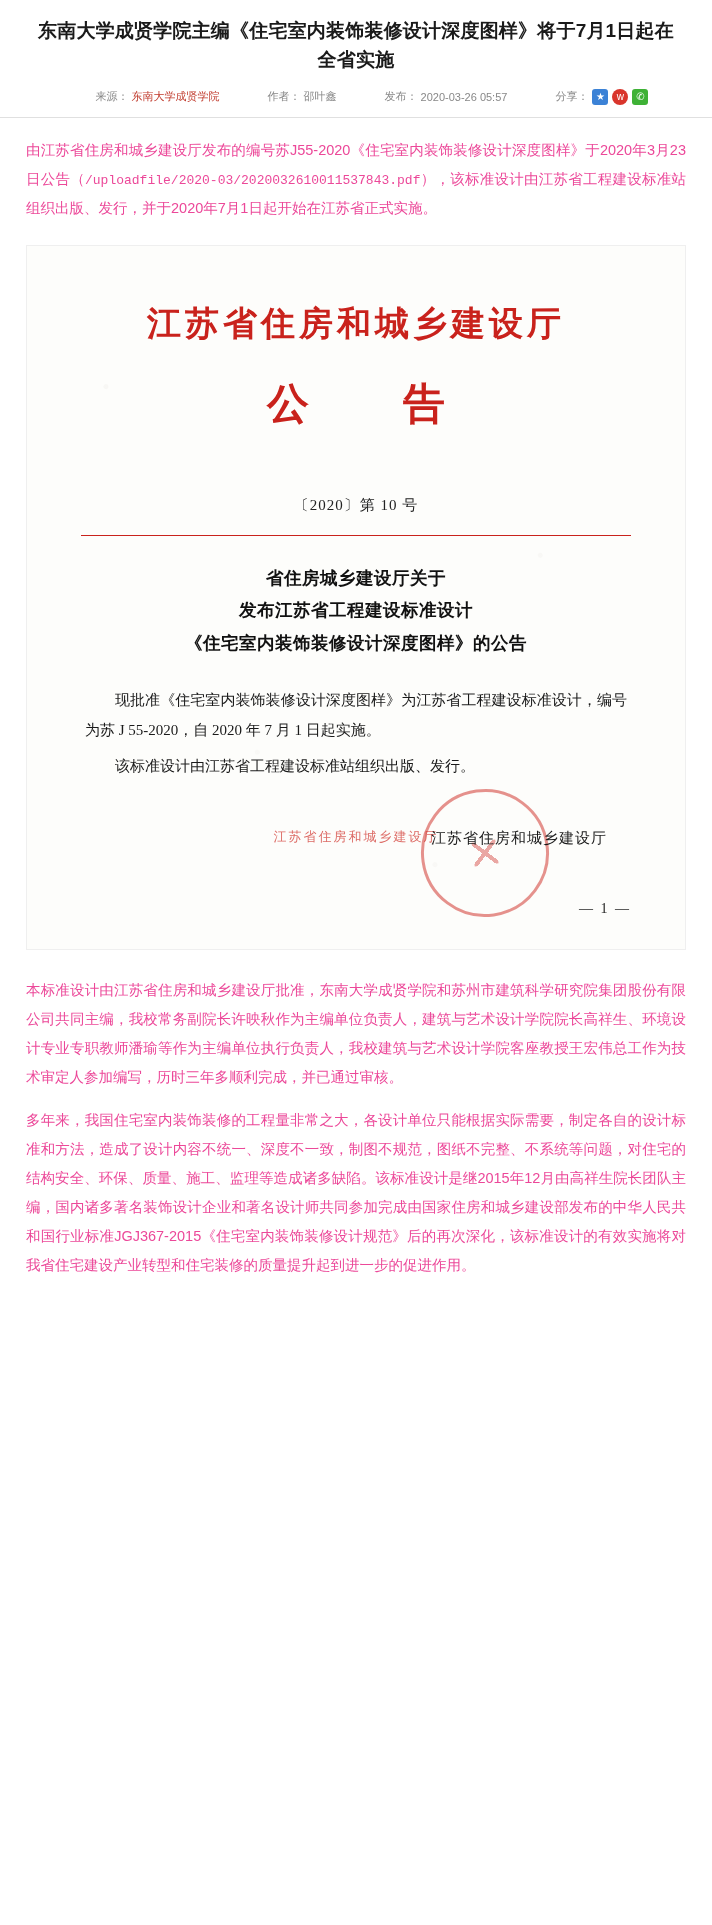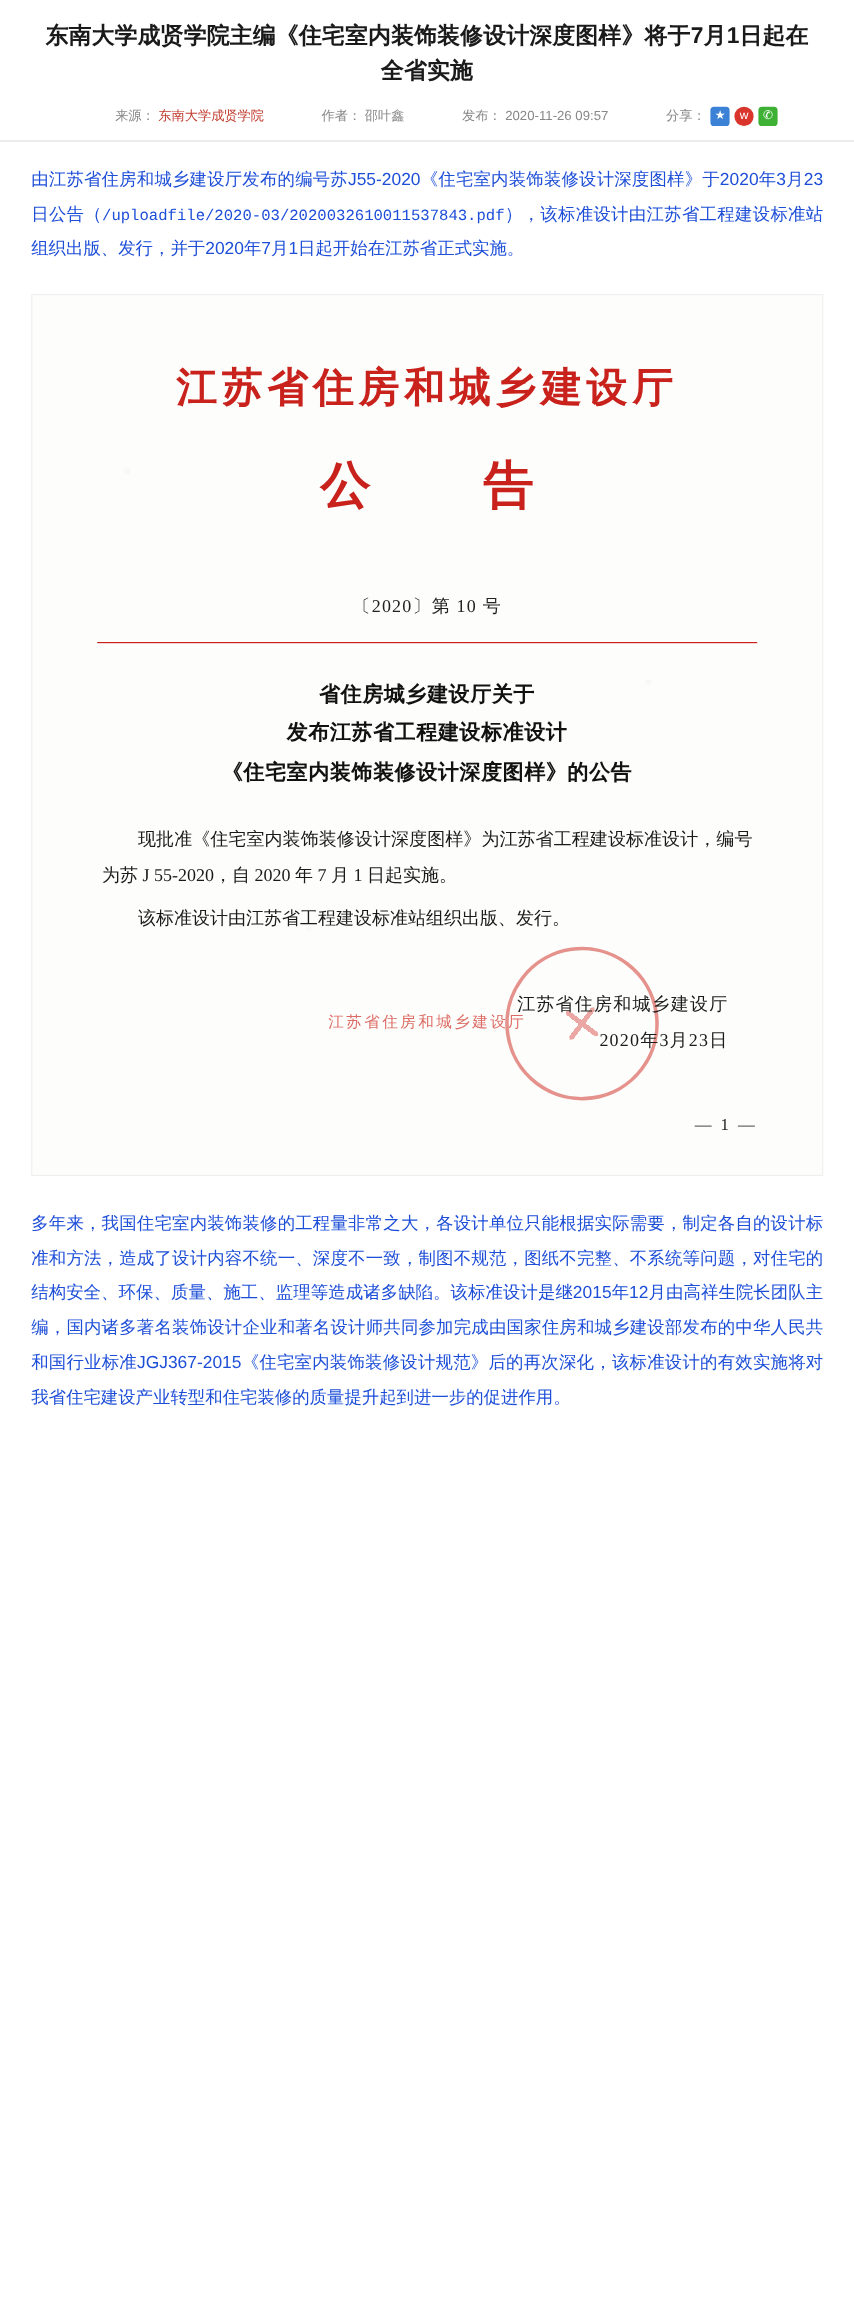--- a/index.html
+++ b/index.html
@@ -79,21 +79,21 @@
     margin: 0 0 0 0;
   }
 
   
   .content {
     padding: 18px 26px 30px 26px;
   }
   .para {
     font-size: 14.5px;
     line-height: 2.0;
-    color: #1d4ed8;
+    color: #ec4899;
     margin: 0 0 14px 0;
     text-align: justify;
     text-indent: 0;
   }
   .para .mono {
     font-family: "Liberation Mono", "DejaVu Sans Mono", monospace;
     font-size: 13px;
   }
 
   
@@ -238,21 +238,21 @@
       <span class="meta-item">
         <span>来源：</span>
         <a class="meta-source-link" href="#">东南大学成贤学院</a>
       </span>
       <span class="meta-item">
         <span>作者：</span>
         <span>邵叶鑫</span>
       </span>
       <span class="meta-item">
         <span>发布：</span>
-        <span>2020-11-26 09:57</span>
+        <span>2020-03-26 05:57</span>
       </span>
       <span class="meta-item share-group">
         <span class="share-label">分享：</span>
         <span class="share-icon share-fav">★</span>
         <span class="share-icon share-weibo">w</span>
         <span class="share-icon share-wechat">✆</span>
       </span>
     </div>
   </div>
   <hr class="header-rule">
@@ -275,22 +275,22 @@
         <div>《住宅室内装饰装修设计深度图样》的公告</div>
       </div>
 
       <p class="doc-body-p">现批准《住宅室内装饰装修设计深度图样》为江苏省工程建设标准设计，编号为苏 J 55-2020，自 2020 年 7 月 1 日起实施。</p>
       <p class="doc-body-p">该标准设计由江苏省工程建设标准站组织出版、发行。</p>
 
       <div class="doc-sign-wrap">
         <div class="doc-seal"></div>
         <div class="doc-seal-text">江苏省住房和城乡建设厅</div>
         <div class="doc-sign-line">江苏省住房和城乡建设厅</div>
-        <div class="doc-sign-line">2020年3月23日</div>
       </div>
 
       <div class="doc-pagenum">— 1 —</div>
     </div>
 
+    <p class="para">本标准设计由江苏省住房和城乡建设厅批准，东南大学成贤学院和苏州市建筑科学研究院集团股份有限公司共同主编，我校常务副院长许映秋作为主编单位负责人，建筑与艺术设计学院院长高祥生、环境设计专业专职教师潘瑜等作为主编单位执行负责人，我校建筑与艺术设计学院客座教授王宏伟总工作为技术审定人参加编写，历时三年多顺利完成，并已通过审核。</p>
     <p class="para">多年来，我国住宅室内装饰装修的工程量非常之大，各设计单位只能根据实际需要，制定各自的设计标准和方法，造成了设计内容不统一、深度不一致，制图不规范，图纸不完整、不系统等问题，对住宅的结构安全、环保、质量、施工、监理等造成诸多缺陷。该标准设计是继2015年12月由高祥生院长团队主编，国内诸多著名装饰设计企业和著名设计师共同参加完成由国家住房和城乡建设部发布的中华人民共和国行业标准JGJ367-2015《住宅室内装饰装修设计规范》后的再次深化，该标准设计的有效实施将对我省住宅建设产业转型和住宅装修的质量提升起到进一步的促进作用。</p>
 
   </div>
 </div>
 
 </body></html>

